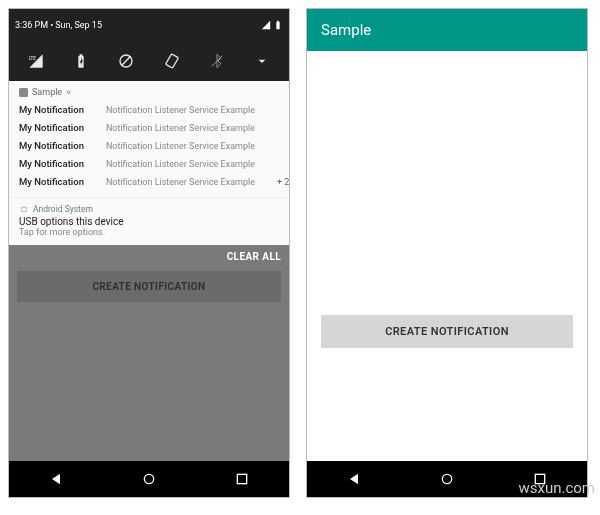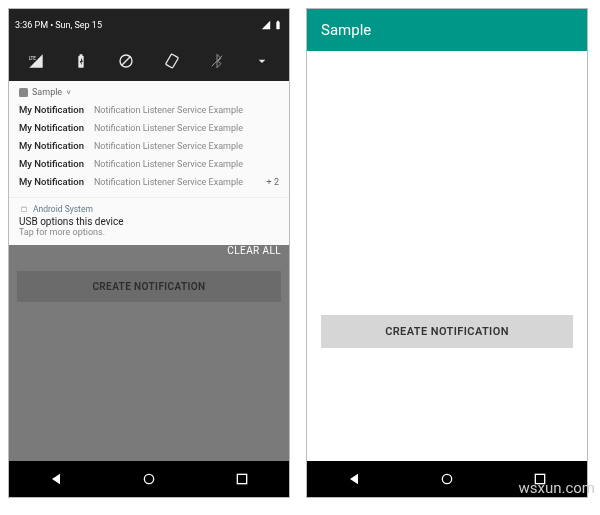--- a/index.html
+++ b/index.html
@@ -77,21 +77,21 @@
       gap: 4px;
     }
     .notif-header .chev { font-size: 8px; }
     .notif-row {
       padding: 2px 10px;
       font-size: 9.5px;
       line-height: 14px;
       color: #444;
       display: flex;
       align-items: flex-end;
-      gap: 10px;
+      gap: 22px;
       white-space: nowrap;
     }
     .notif-row .title { font-weight: 500; color: #222; }
     .notif-row .text { color: #888; font-size: 9px; }
     .notif-row .extra { margin-left: auto; color: #666; font-size: 9px; }
     .sysnotif {
       margin-top: 6px;
       padding: 6px 10px 8px;
       border-top: 1px solid #eee;
     }
@@ -110,26 +110,26 @@
       flex: 1;
       background: #7a7a7a;
       position: relative;
       display: flex;
       align-items: flex-start;
       justify-content: center;
       padding-top: 26px;
     }
     .clearall {
       position: absolute;
-      top: 0;
+      top: 6px;
       right: 8px;
       color: #fff;
       font-size: 10px;
       letter-spacing: 0.4px;
-      font-weight: 400;
+      font-weight: 700;
     }
     .dimmed-button {
       background: #6b6b6b;
       color: #2d2d2d;
       font-size: 10px;
       font-weight: 600;
       letter-spacing: 0.4px;
       padding: 10px 0;
       width: 94%;
       text-align: center;

